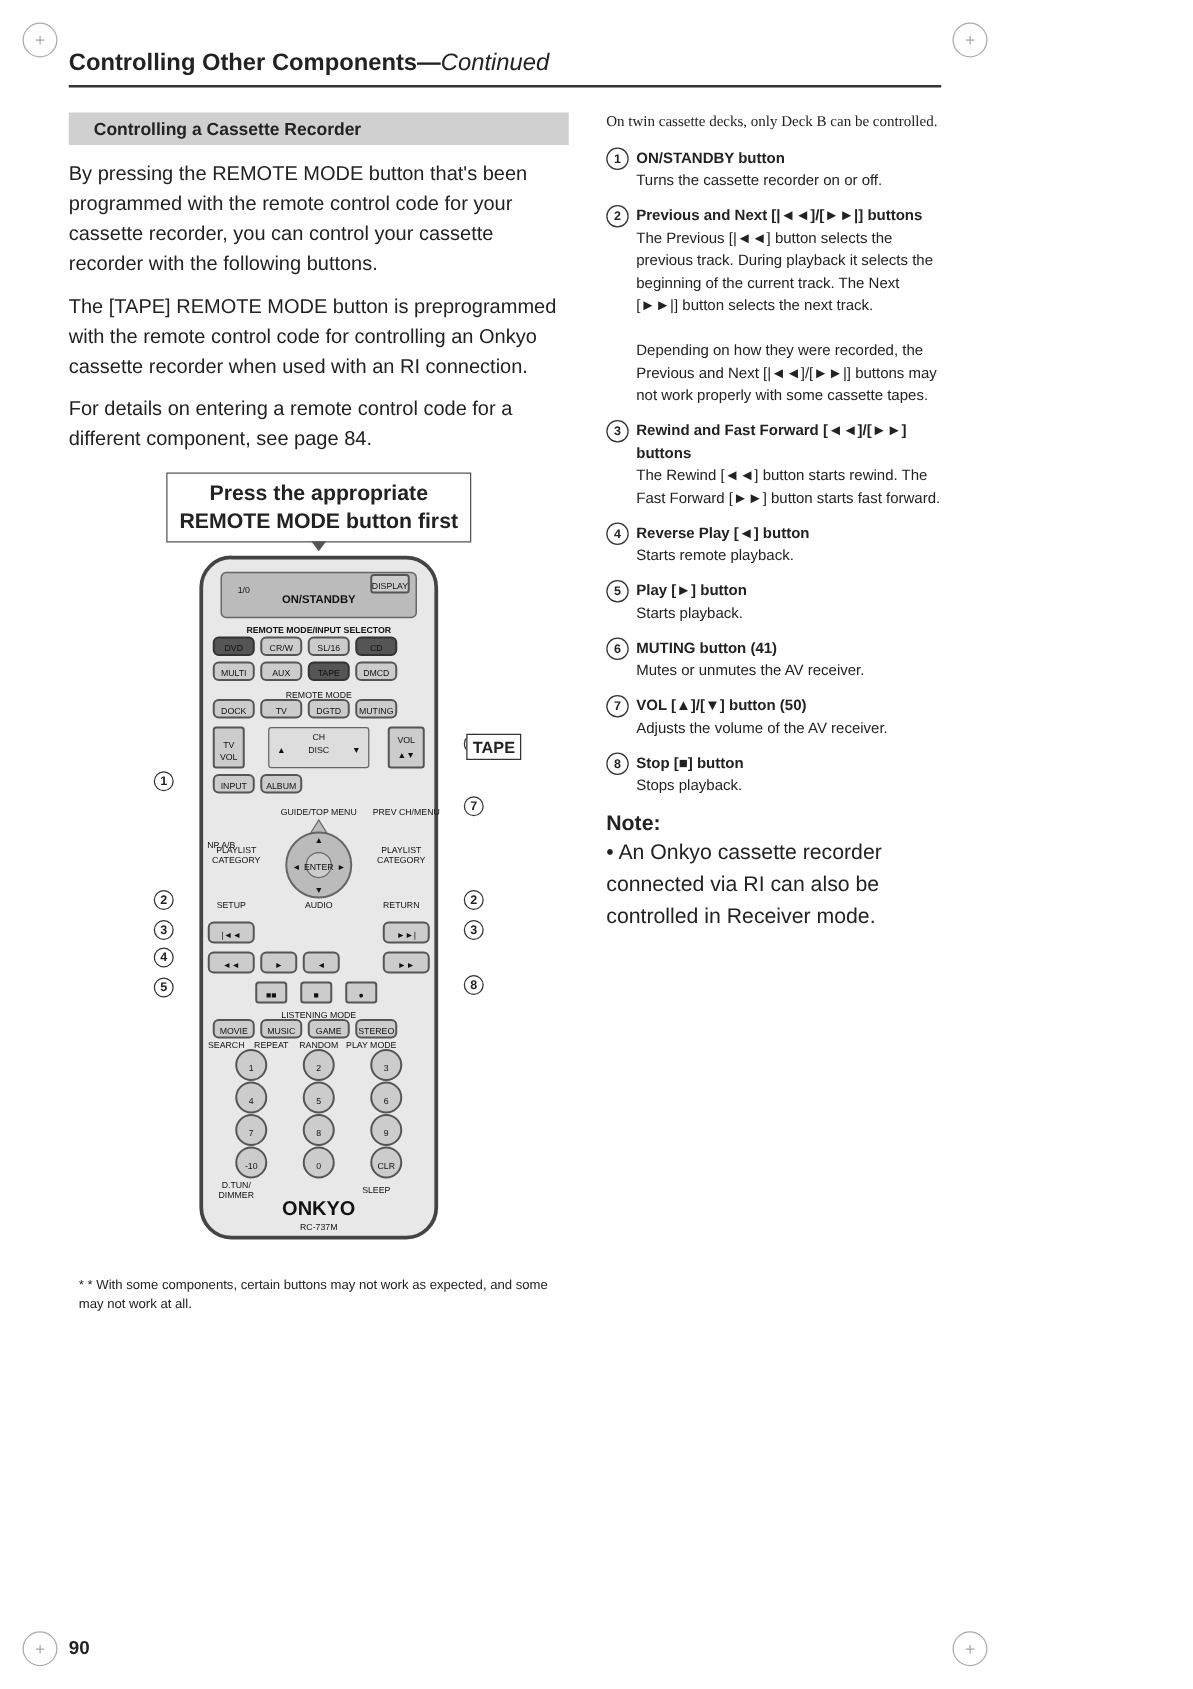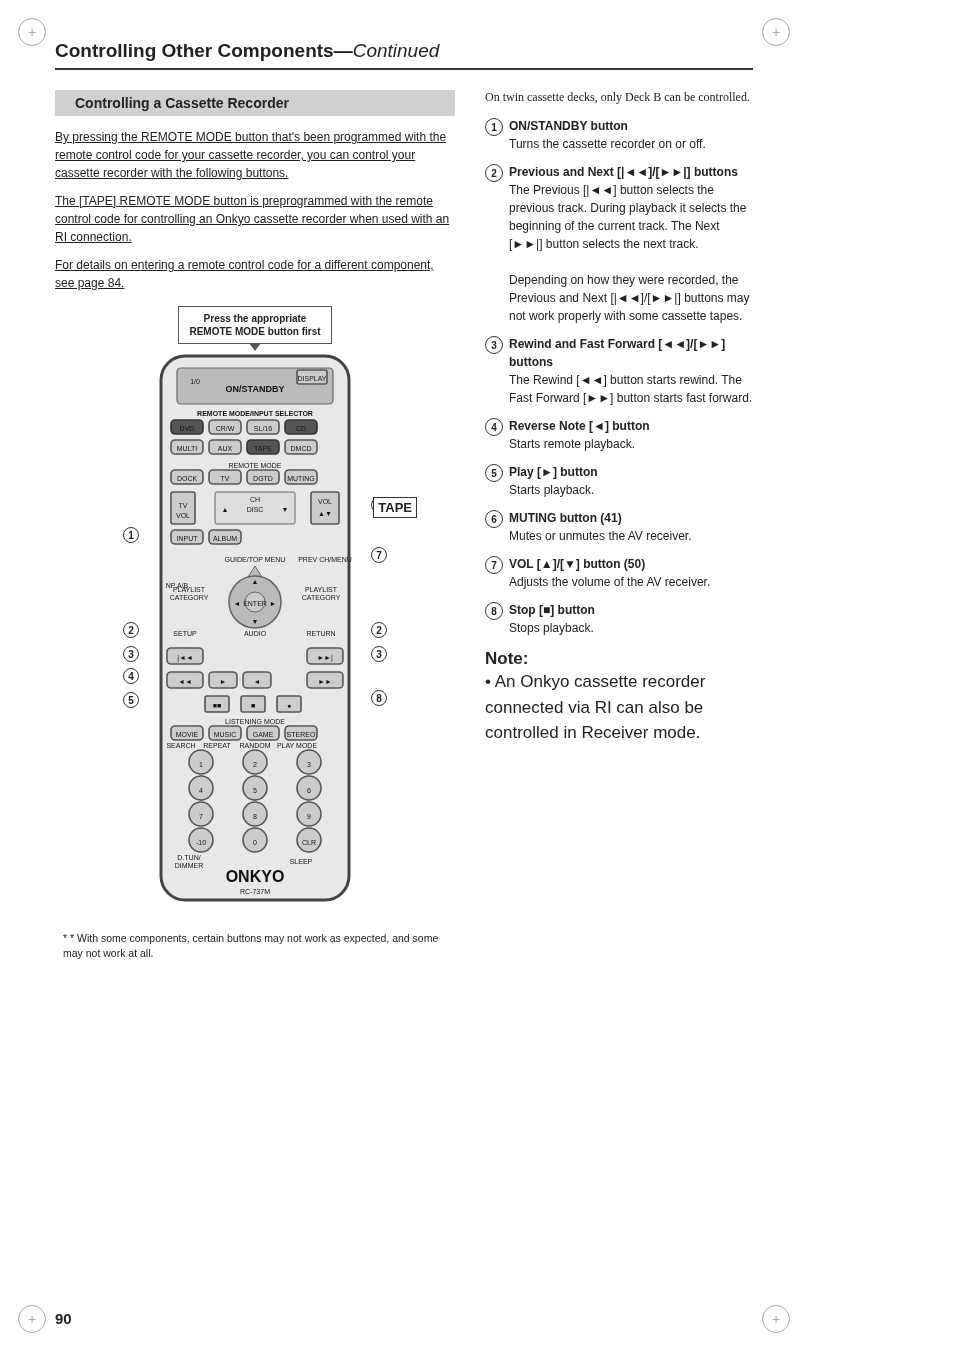--- a/index.html
+++ b/index.html
@@ -72,37 +72,36 @@
       background: #d0d0d0;
       padding: 5px 20px;
       font-weight: bold;
       font-size: 14px;
       margin-bottom: 12px;
       display: inline-block;
       width: 100%;
     }
 
     .body-text {
-      font-size: 12px;
+      font-size: 16px;
       line-height: 1.5;
       margin-bottom: 10px;
-      text-decoration: underline;
     }
 
     
     .remote-area {
       display: flex;
       flex-direction: column;
       align-items: center;
       margin-top: 14px;
     }
     .callout-box {
       border: 1.5px solid #555;
       padding: 5px 10px;
-      font-size: 10px;
+      font-size: 17px;
       font-weight: bold;
       text-align: center;
       background: #fff;
       margin-bottom: 8px;
       position: relative;
       line-height: 1.3;
     }
     .callout-box::after {
       content: '';
       position: absolute;
@@ -487,21 +486,21 @@
           <div class="item-num">3</div>
           <div class="item-content">
             <span class="item-title">Rewind and Fast Forward [◄◄]/[►►] buttons</span><br>
             <span>The Rewind [◄◄] button starts rewind. The Fast Forward [►►] button starts fast forward.</span>
           </div>
         </li>
 
         <li>
           <div class="item-num">4</div>
           <div class="item-content">
-            <span class="item-title">Reverse Note [◄] button</span><br>
+            <span class="item-title">Reverse Play [◄] button</span><br>
             <span>Starts remote playback.</span>
           </div>
         </li>
 
         <li>
           <div class="item-num">5</div>
           <div class="item-content">
             <span class="item-title">Play [►] button</span><br>
             <span>Starts playback.</span>
           </div>

